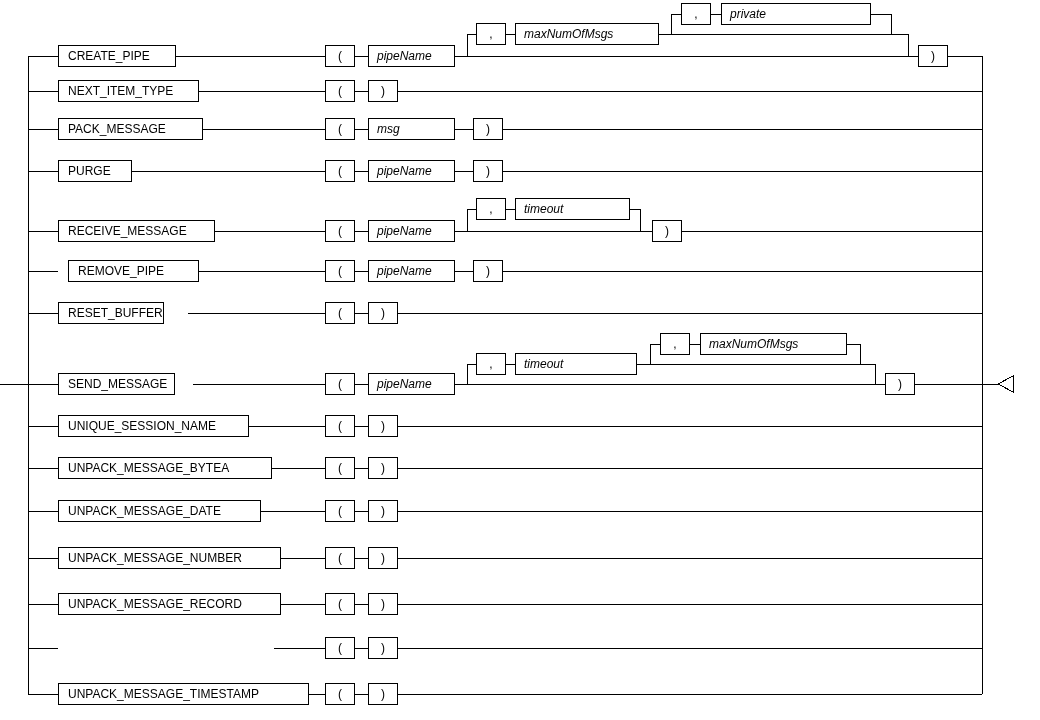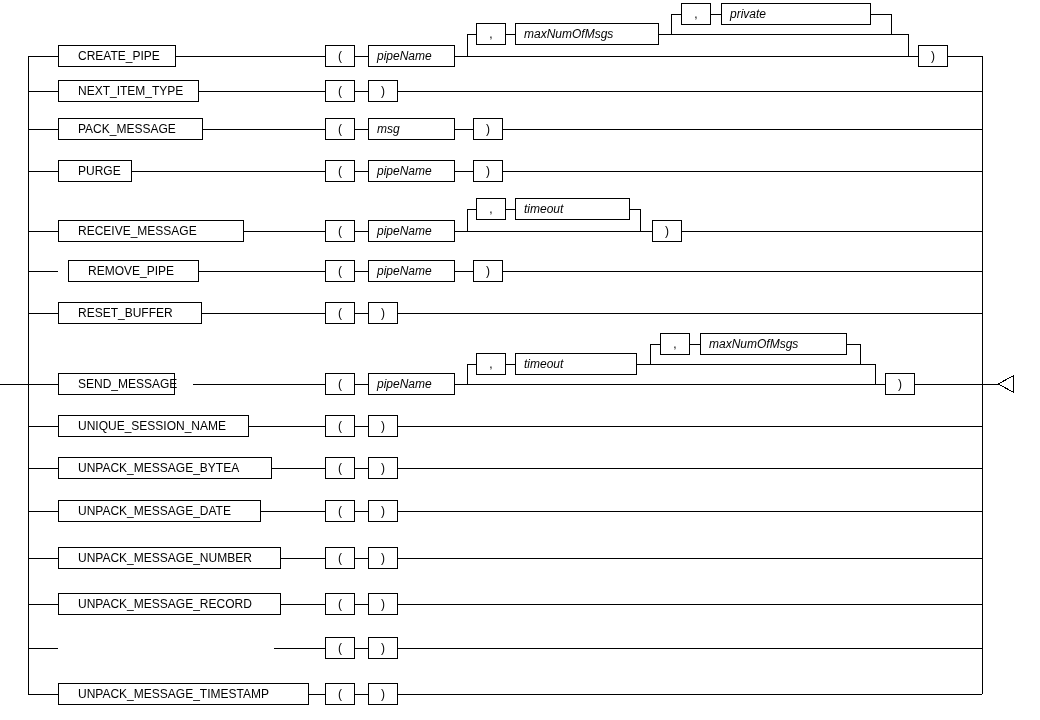--- a/index.html
+++ b/index.html
@@ -2,21 +2,21 @@
 <html><head>
 <meta charset="utf-8">
 <style>
   html,body{margin:0;padding:0;background:#ffffff;}
   .canvas{position:relative;width:1040px;height:720px;background:#ffffff;
           font-family:"Liberation Sans",sans-serif;overflow:hidden;}
   .canvas svg{position:absolute;left:0;top:0;}
   .box{position:absolute;height:22px;border:1px solid #000;background:#fff;
        box-sizing:border-box;display:flex;align-items:center;
        font-size:12px;color:#000;white-space:nowrap;line-height:20px;}
-  .kw{padding-left:19px;}
+  .kw{padding-left:9px;}
   .param{padding-left:8px;font-style:italic;}
   .sym{justify-content:center;padding:0;}
 </style>
 </head>
 <body>
 
 <div class="canvas">
 
   <svg width="1040" height="720" viewBox="0 0 1040 720">
     <g stroke="#000000" stroke-width="1" fill="none" shape-rendering="crispEdges">
@@ -96,33 +96,33 @@
   <div class="box kw" style="left:58px;top:118px;width:145px">PACK_MESSAGE</div>
   <div class="box sym" style="left:325px;top:118px;width:30px">(</div>
   <div class="box param" style="left:368px;top:118px;width:87px">msg</div>
   <div class="box sym" style="left:473px;top:118px;width:30px">)</div>
 
   <div class="box kw" style="left:58px;top:160px;width:74px">PURGE</div>
   <div class="box sym" style="left:325px;top:160px;width:30px">(</div>
   <div class="box param" style="left:368px;top:160px;width:87px">pipeName</div>
   <div class="box sym" style="left:473px;top:160px;width:30px">)</div>
 
-  <div class="box kw" style="left:58px;top:220px;width:186px">RECEIVE_MESSAGE</div>
+  <div class="box kw" style="left:58px;top:220px;width:157px">RECEIVE_MESSAGE</div>
   <div class="box sym" style="left:325px;top:220px;width:30px">(</div>
   <div class="box param" style="left:368px;top:220px;width:87px">pipeName</div>
   <div class="box sym" style="left:476px;top:198px;width:30px">,</div>
   <div class="box param" style="left:515px;top:198px;width:115px">timeout</div>
   <div class="box sym" style="left:652px;top:220px;width:30px">)</div>
 
   <div class="box kw" style="left:68px;top:260px;width:131px">REMOVE_PIPE</div>
   <div class="box sym" style="left:325px;top:260px;width:30px">(</div>
   <div class="box param" style="left:368px;top:260px;width:87px">pipeName</div>
   <div class="box sym" style="left:473px;top:260px;width:30px">)</div>
 
-  <div class="box kw" style="left:58px;top:302px;width:144px">RESET_BUFFER</div>
+  <div class="box kw" style="left:58px;top:302px;width:106px">RESET_BUFFER</div>
   <div class="box sym" style="left:325px;top:302px;width:30px">(</div>
   <div class="box sym" style="left:368px;top:302px;width:30px">)</div>
 
   <div class="box kw" style="left:58px;top:373px;width:117px">SEND_MESSAGE</div>
   <div class="box sym" style="left:325px;top:373px;width:30px">(</div>
   <div class="box param" style="left:368px;top:373px;width:87px">pipeName</div>
   <div class="box sym" style="left:476px;top:353px;width:30px">,</div>
   <div class="box param" style="left:515px;top:353px;width:122px">timeout</div>
   <div class="box sym" style="left:660px;top:333px;width:30px">,</div>
   <div class="box param" style="left:700px;top:333px;width:147px">maxNumOfMsgs</div>

